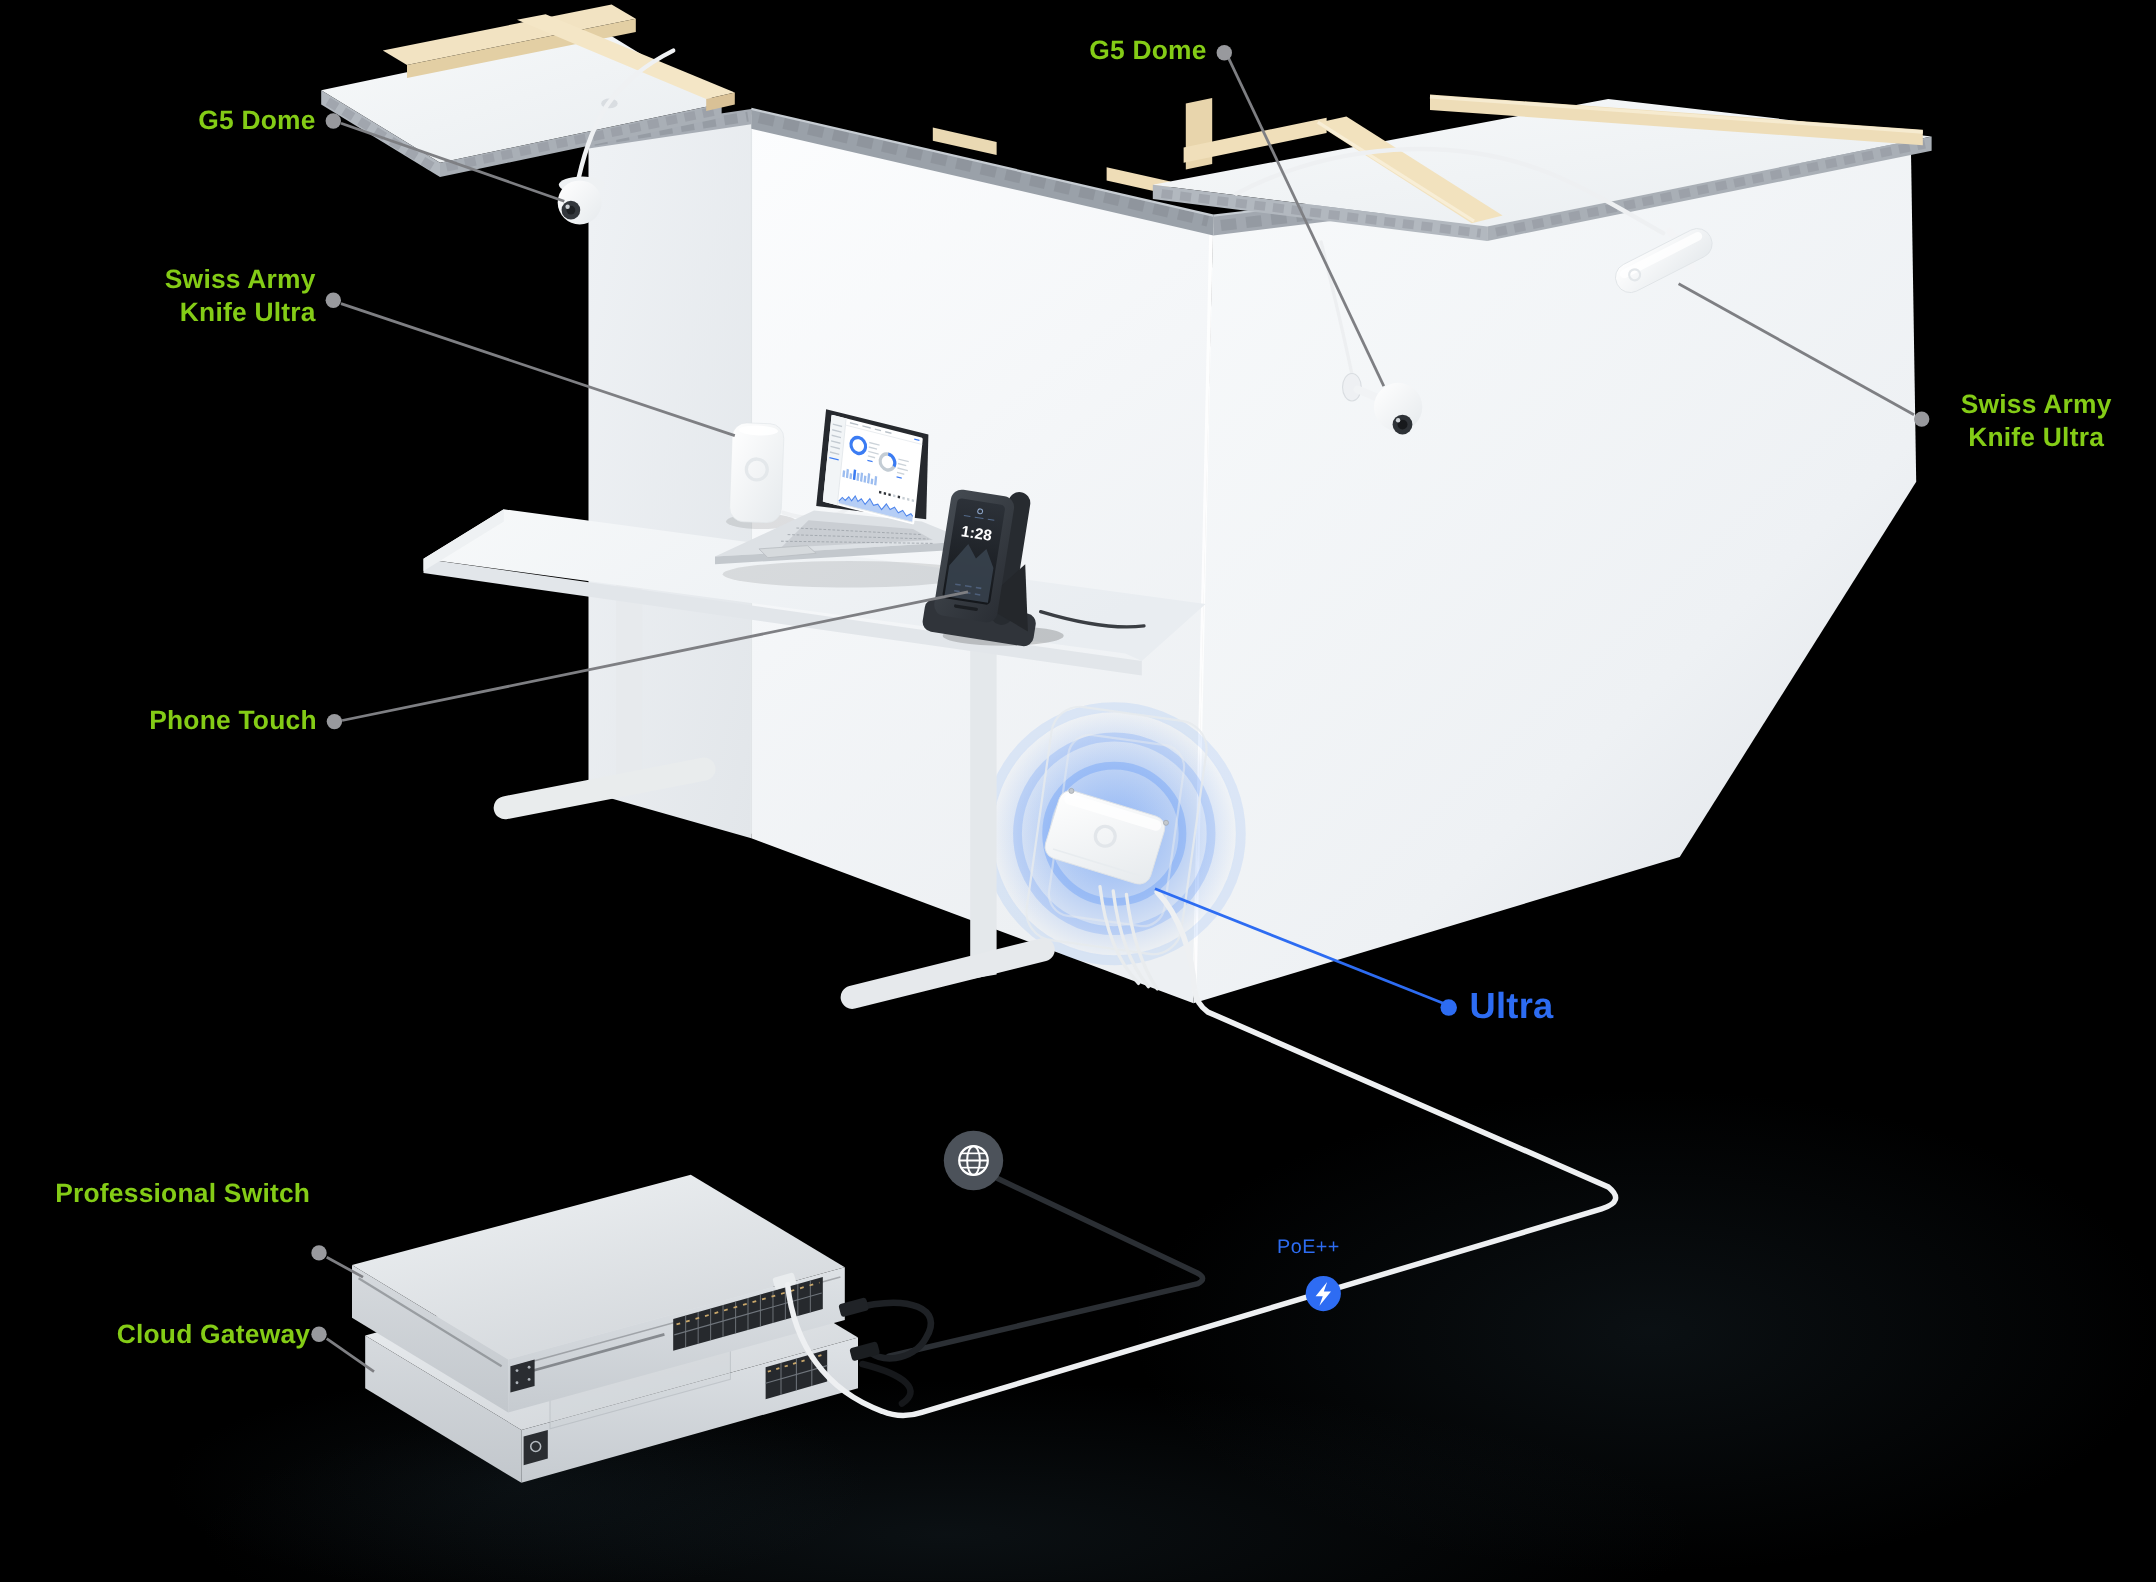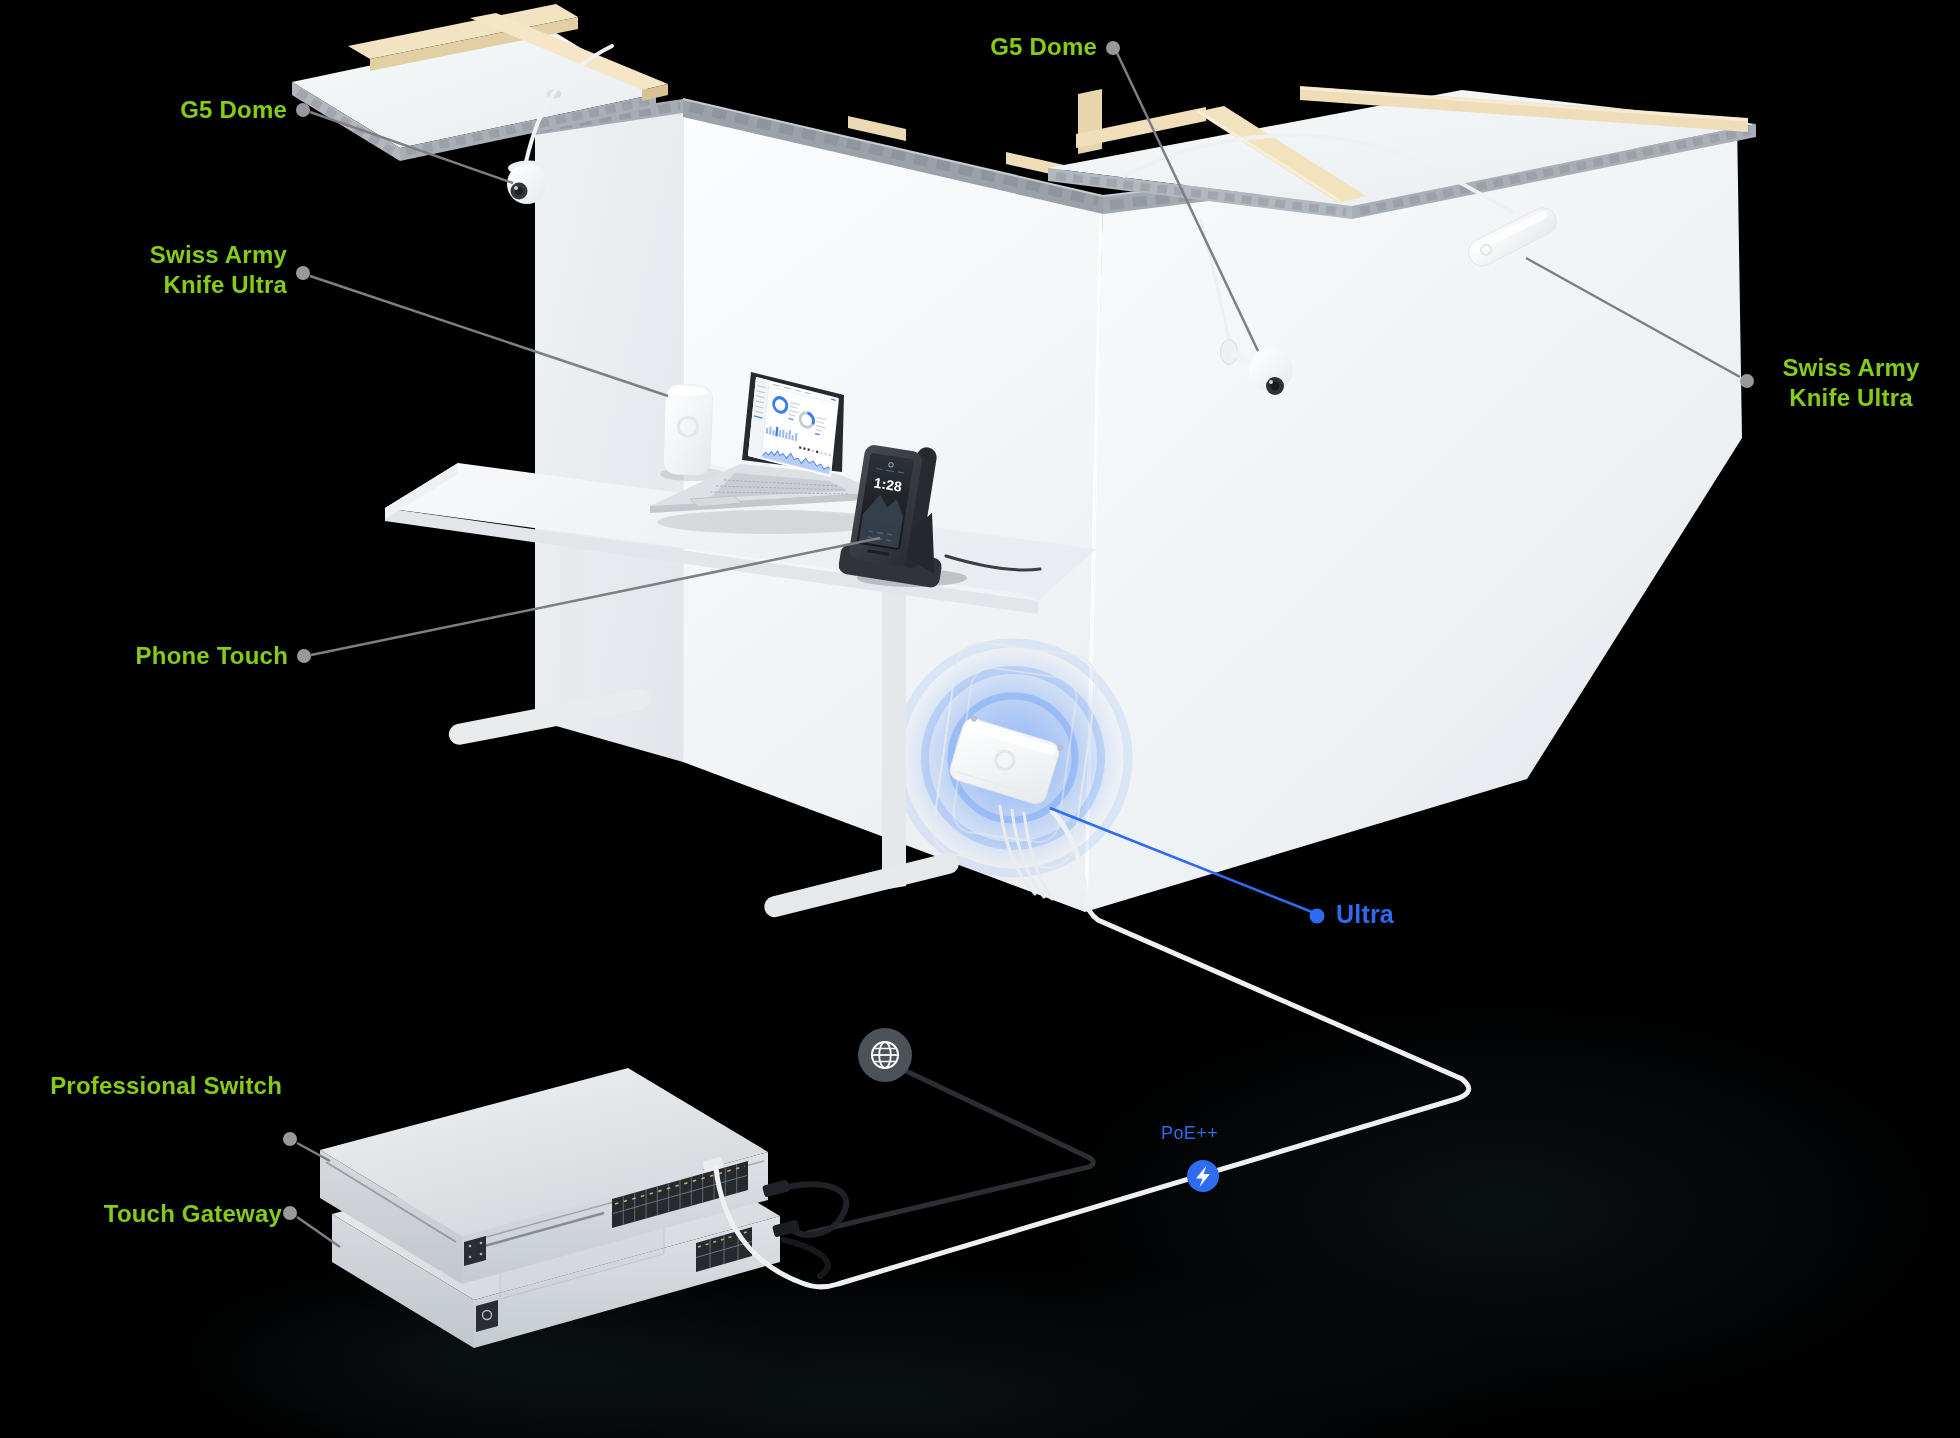--- a/index.html
+++ b/index.html
@@ -7,21 +7,21 @@
   #scene{position:absolute;left:0;top:0;}
   svg text{font-family:"Liberation Sans",sans-serif;}
   .lbl{position:absolute;font:700 24px "Liberation Sans",sans-serif;color:#84cc16;letter-spacing:.2px;white-space:nowrap;line-height:30px;}
   .lbl.blue{color:#2d6cf2;}
   .lbl .line{display:block;margin-left:16px;}
   #lbl-g5-left{right:1673px;top:95px;text-align:right;}
   #lbl-swiss-left{right:1673px;top:240px;text-align:right;}
   #lbl-phone{right:1672px;top:641px;}
   #lbl-g5-center{right:863px;top:32px;}
   #lbl-swiss-right{left:1758px;top:353px;width:170px;text-align:center;}
-  #lbl-ultra{left:1336px;top:899px;font-size:25px;}
+  #lbl-ultra{left:1336px;top:899px;font-size:33px;}
   #lbl-poe{left:1161px;top:1118px;font-weight:500;font-size:18px;letter-spacing:.4px;}
   #lbl-prof{right:1678px;top:1071px;}
   #lbl-cloud{right:1678px;top:1199px;}
 </style>
 </head>
 <body>
 
 <div id="stage">
 <svg id="scene" width="1960" height="1438" viewBox="0 0 1960 1438">
   <defs>
@@ -380,14 +380,14 @@
 </div>
 <div class="lbl" id="lbl-phone">Phone Touch</div>
 <div class="lbl" id="lbl-g5-center">G5 Dome</div>
 <div class="lbl" id="lbl-swiss-right">
   <span class="line">Swiss Army</span>
   <span class="line">Knife Ultra</span>
 </div>
 <div class="lbl blue" id="lbl-ultra">Ultra</div>
 <div class="lbl blue" id="lbl-poe">PoE++</div>
 <div class="lbl" id="lbl-prof">Professional Switch</div>
-<div class="lbl" id="lbl-cloud">Touch Gateway</div>
+<div class="lbl" id="lbl-cloud">Cloud Gateway</div>
 </div>
 
 </body></html>

